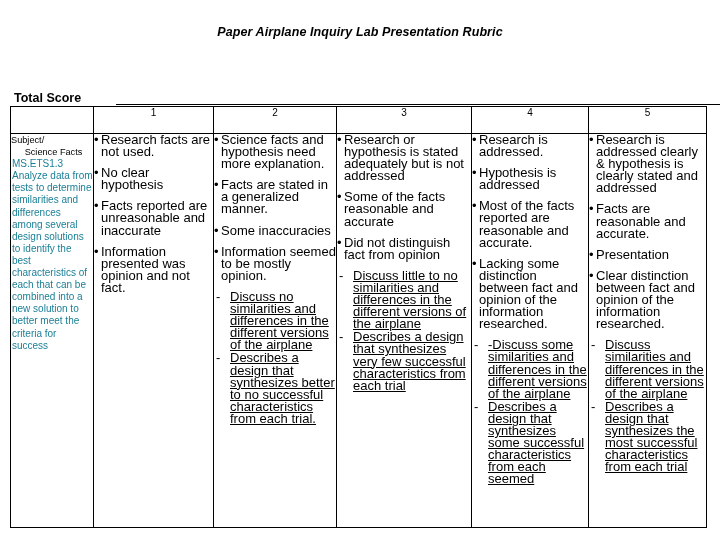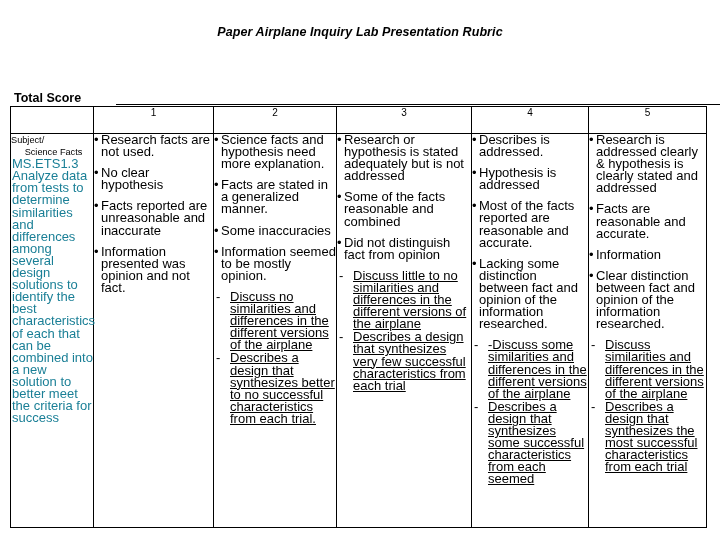--- a/index.html
+++ b/index.html
@@ -112,21 +112,21 @@
     height: 393px;
   }
   .crit-title {
     font-size: 9.2px;
     font-weight: normal;
     line-height: 12.1px;
     color: #000;
   }
   .crit-title .ln2 { padding-left: 3px; display:block;text-align:center; }
   .crit-std {
-    font-size: 13px;
+    font-size: 10px;
     color: #1a7f96;
     line-height: 12.1px;
     padding-left: 1px;
   }
 
   
   .lvl {
     padding: 2px 1px 2px 2px;
     font-size: 13px;
     line-height: 12.1px;
@@ -230,47 +230,47 @@
             </ul>
             <ul class="dashes">
               <li>Discuss no similarities and differences in the different versions of the airplane</li>
               <li>Describes a design that synthesizes better to no successful characteristics from each trial.</li>
             </ul>
           </td>
 
           <td class="lvl">
             <ul class="bullets">
               <li>Research or hypothesis is stated adequately but is not addressed</li>
-              <li>Some of the facts reasonable and combined</li>
+              <li>Some of the facts reasonable and accurate</li>
               <li>Did not distinguish fact from opinion</li>
             </ul>
             <ul class="dashes">
               <li>Discuss little to no similarities and differences in the different versions of the airplane</li>
               <li>Describes a design that synthesizes very few successful characteristics from each trial</li>
             </ul>
           </td>
 
           <td class="lvl">
             <ul class="bullets">
-              <li>Describes is addressed.</li>
+              <li>Research is addressed.</li>
               <li>Hypothesis is addressed</li>
               <li>Most of the facts reported are reasonable and accurate.</li>
               <li>Lacking some distinction between fact and opinion of the information researched.</li>
             </ul>
             <ul class="dashes">
               <li>-Discuss some similarities and differences in the different versions of the airplane</li>
               <li>Describes a design that synthesizes some successful characteristics from each seemed</li>
             </ul>
           </td>
 
           <td class="lvl">
             <ul class="bullets">
               <li>Research is addressed clearly &amp; hypothesis is clearly stated and addressed</li>
               <li>Facts are reasonable and  accurate.</li>
-              <li>Information</li>
+              <li>Presentation</li>
               <li>Clear distinction between fact and opinion of the information researched.</li>
             </ul>
             <ul class="dashes">
               <li>Discuss similarities and differences in the different versions of the airplane</li>
               <li>Describes a design that synthesizes the most successful characteristics from each trial</li>
             </ul>
           </td>
 
         </tr>
       </tbody>

